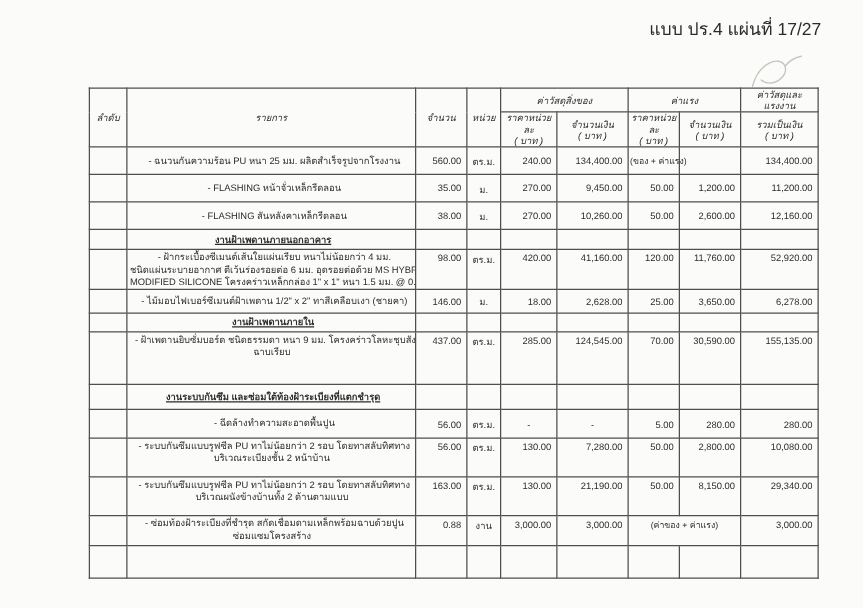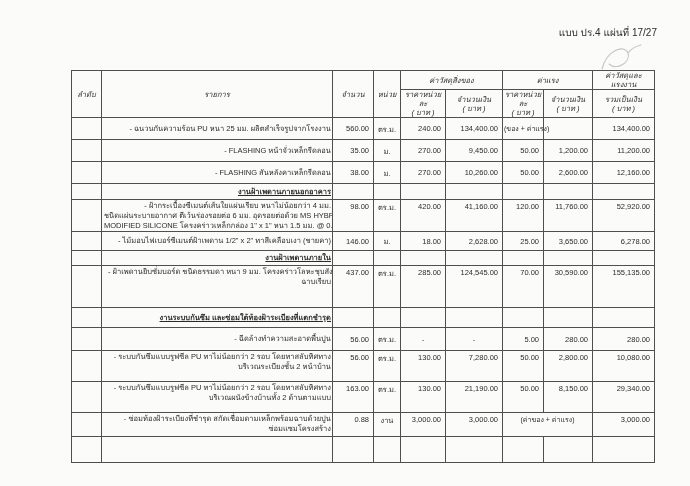--- a/index.html
+++ b/index.html
@@ -5,37 +5,37 @@
   html,body { margin:0; padding:0; }
   .page {
     position:relative; width:690px; height:486px;
     background:var(--paper,#fbfbf9);
     font-family:"Liberation Sans","DejaVu Sans",sans-serif;
     color:var(--ink,#2b2b2b);
     overflow:hidden;
   }
   .doc-title  { position:absolute; left:63px; top:25px;  font-size:8.5px; white-space:nowrap; }
   .doc-sub    { position:absolute; left:88px; top:37px;  font-size:8.5px; white-space:nowrap; }
-  .doc-ref    { position:absolute; right:33px; top:25px; font-size:10px; white-space:nowrap; }
+  .doc-ref    { position:absolute; right:33px; top:12px; font-size:14px; white-space:nowrap; }
   .pencil     { position:absolute; left:596px; top:42px; opacity:.75; }
 
   table.boq {
     position:absolute; left:71px; top:70px; width:583px;
     border-collapse:collapse; table-layout:fixed;
   }
   .boq th, .boq td {
     border:1px solid var(--line,#4f4f4f);
     padding:0; font-weight:normal; font-size:7.5px;
     overflow:hidden; color:var(--ink,#2b2b2b);
   }
   .boq thead th { text-align:center; vertical-align:middle; line-height:9px;font-style:italic; }
   .boq thead tr.h1 th { height:13px; }
   .boq thead tr.h2 th { height:23px; }
 
-  .boq td.desc { padding:0 1px 0 0; text-align:right; }
+  .boq td.desc { padding:0 1px 0 0; text-align:center; }
   .desc .ln { line-height:10px; white-space:nowrap; padding-left:2px; }
   .desc .ln:first-child { padding-left:6px; }
   .boq tr.section .section-label {
     font-weight:bold; text-decoration:underline;
     padding-left:4px; line-height:10px; white-space:nowrap;
   }
   .boq td.num { text-align:right; padding-right:4px; }
   .boq td.ctr { text-align:center; }
   .boq td.dash { text-align:center; padding-right:0; }
   .boq td.note {

